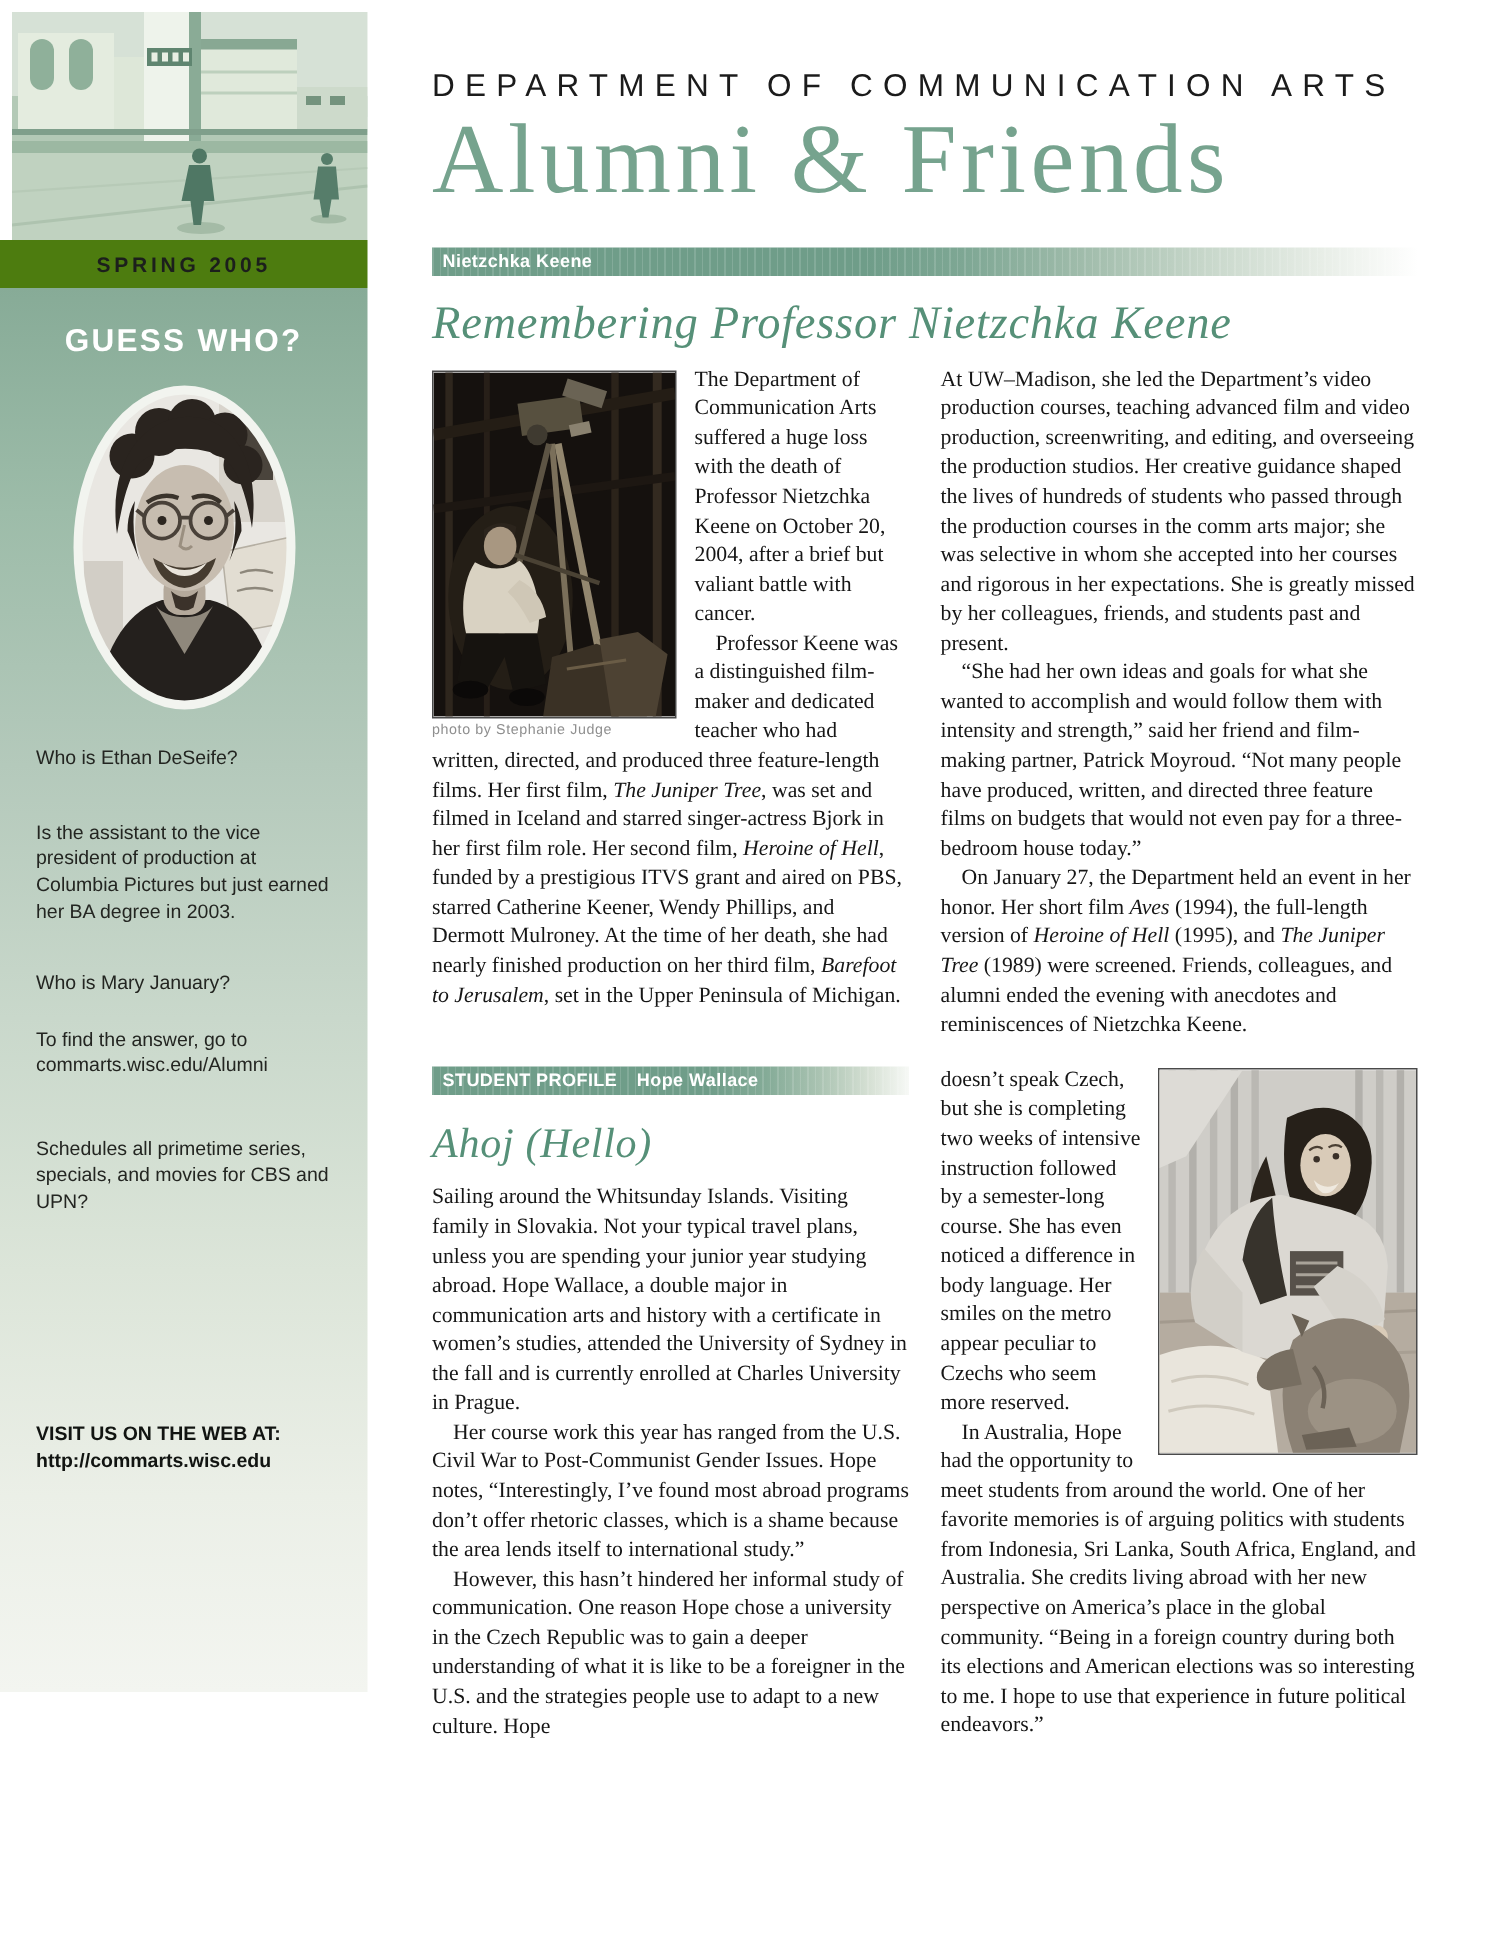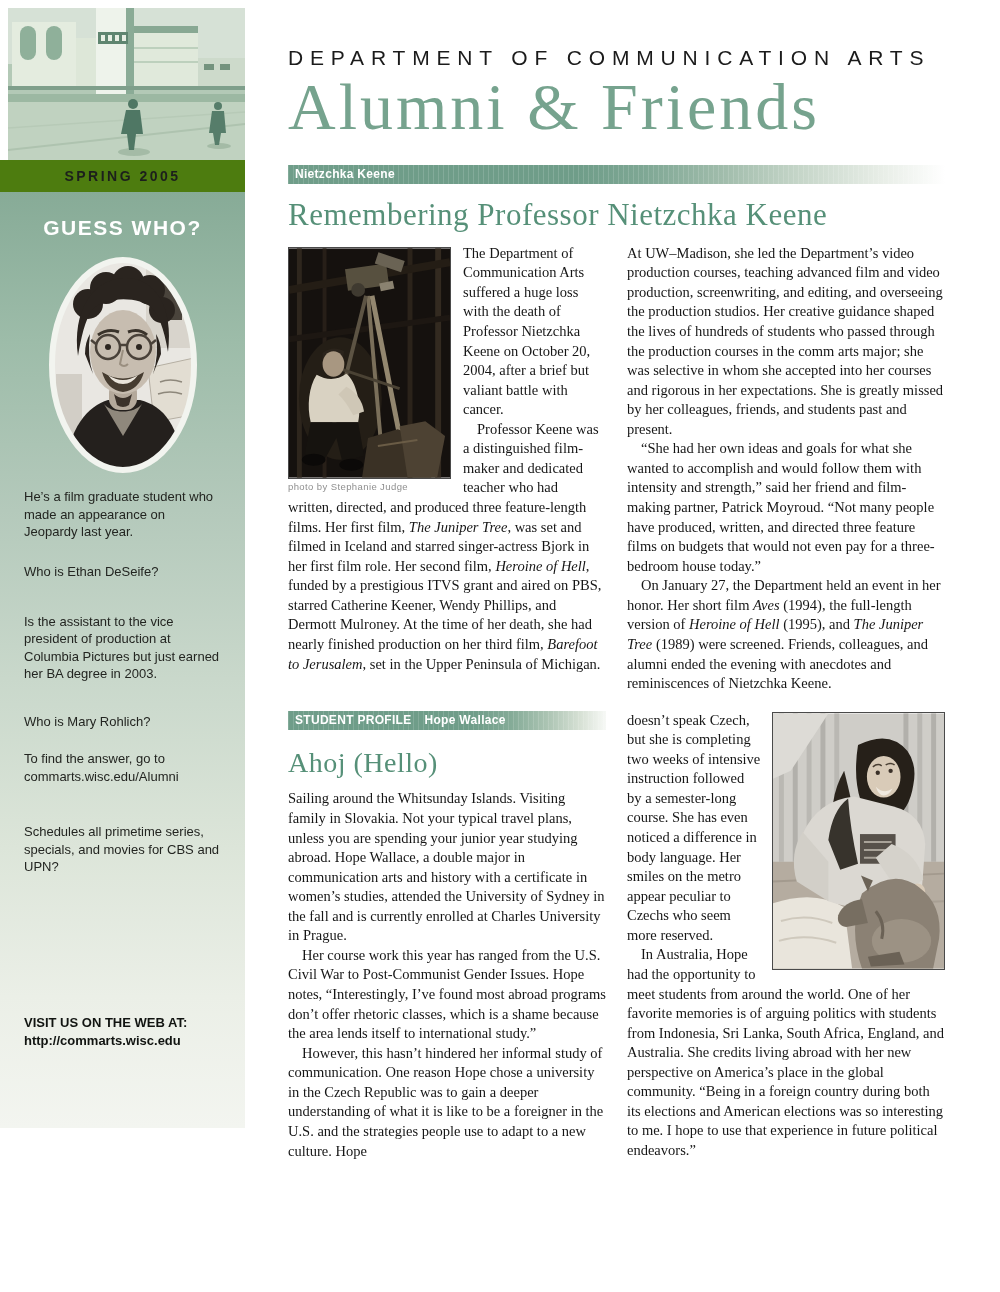--- a/index.html
+++ b/index.html
@@ -70,40 +70,40 @@
       repeating-linear-gradient(90deg, rgba(255,255,255,0.14) 0 1px, rgba(255,255,255,0) 1px 5px),
       linear-gradient(to right,#6f9d89 0%,#6f9d89 58%,#84ab97 70%,#adc5b4 82%,#d7e1d5 92%,#f7f9f6 100%);
   }
   .bar-label {
     font-family:"Liberation Sans", sans-serif; font-weight:bold;
     font-size:12px; color:#ffffff; line-height:19px; padding-left:7px;
     letter-spacing:0.3px;
   }
   .bar-label .bar-name { margin-left:13px; }
   .headline {
-    margin:13px 0 0; font-weight:normal;
+    margin:13px 0 0; font-style:italic; font-weight:normal;
     font-size:31px; color:#569078; letter-spacing:0.5px;
   }
   .headline.small { font-size:28px; margin:14px 0 0; }
   .cols { display:flex; gap:21px; margin-top:11px; align-items:flex-start; }
   .col { width:318px; font-size:14.5px; line-height:1.35; color:#161616; }
   .body-p { margin:0; }
   .indent { text-indent:14px; }
 
   .keene-fig { float:left; width:163px; margin:3px 12px 2px 0; }
   .keene-fig svg { display:block; width:163px; height:232px; border:1px solid #4a4a4a; }
   .caption {
     font-family:"Liberation Sans", sans-serif; font-size:9.5px; color:#8f8f8f;
     text-align:left; margin-top:2px; letter-spacing:0.4px;
   }
   .hope-fig { float:right; width:173px; margin:1px 0 6px 10px; }
   .hope-fig svg { display:block; width:173px; height:258px; border:1px solid #4a4a4a; }
 
   .section2 { margin-top:17px; }
-  .section2 .cols { margin-top:0; }
+  .section2 .cols { margin-top:0;align-items:center; }
 </style>
 </head>
 <body>
 
 <div class="page">
 
   <aside class="sidebar">
 
     <figure class="building-fig" style="margin-bottom:0;">
       <svg viewBox="0 0 237 152">
@@ -184,24 +184,23 @@
             <circle cx="91" cy="91" r="3" fill="#2c2620"></circle>
             <path d="M75 94 L72 108 q4 4 8 0" stroke="#9a8f80" stroke-width="2" fill="none"></path>
             <path d="M54 116 q21 13 42 0 q-5 18 -21 20 q-16 -2 -21 -20 Z" fill="#463c30"></path>
             <path d="M60 119 q15 10 30 0 q-6 9 -15 9 q-9 0 -15 -9 Z" fill="#e9e4da"></path>
             <path d="M66 138 q9 8 18 0 l-3 11 q-6 4 -12 0 Z" fill="#3b322a"></path>
           </g>
           <ellipse cx="75" cy="109" rx="71" ry="105" fill="none" stroke="#f2f4ef" stroke-width="6"></ellipse>
         </svg>
       </figure>
 
-      <p class="sb-p sb-clue1">He’s a film graduate student who made an appearance on Jeopardy last year.</p>
       <p class="sb-p sb-ans1">Who is Ethan DeSeife?</p>
       <p class="sb-p sb-clue2">Is the assistant to the vice president of production at Columbia Pictures but just earned her BA degree in 2003.</p>
-      <p class="sb-p sb-ans2">Who is Mary Rohlich?</p>
+      <p class="sb-p sb-ans2">Who is Mary January?</p>
       <p class="sb-p sb-note">To find the answer, go to commarts.wisc.edu/Alumni</p>
       <p class="sb-p sb-clue3">Schedules all primetime series, specials, and movies for CBS and UPN?</p>
 
       <p class="sb-p sb-web">
         <span>VISIT US ON THE WEB AT:</span><br>
         <span class="url">http://commarts.wisc.edu</span>
       </p>
 
     </div>
   </aside>

